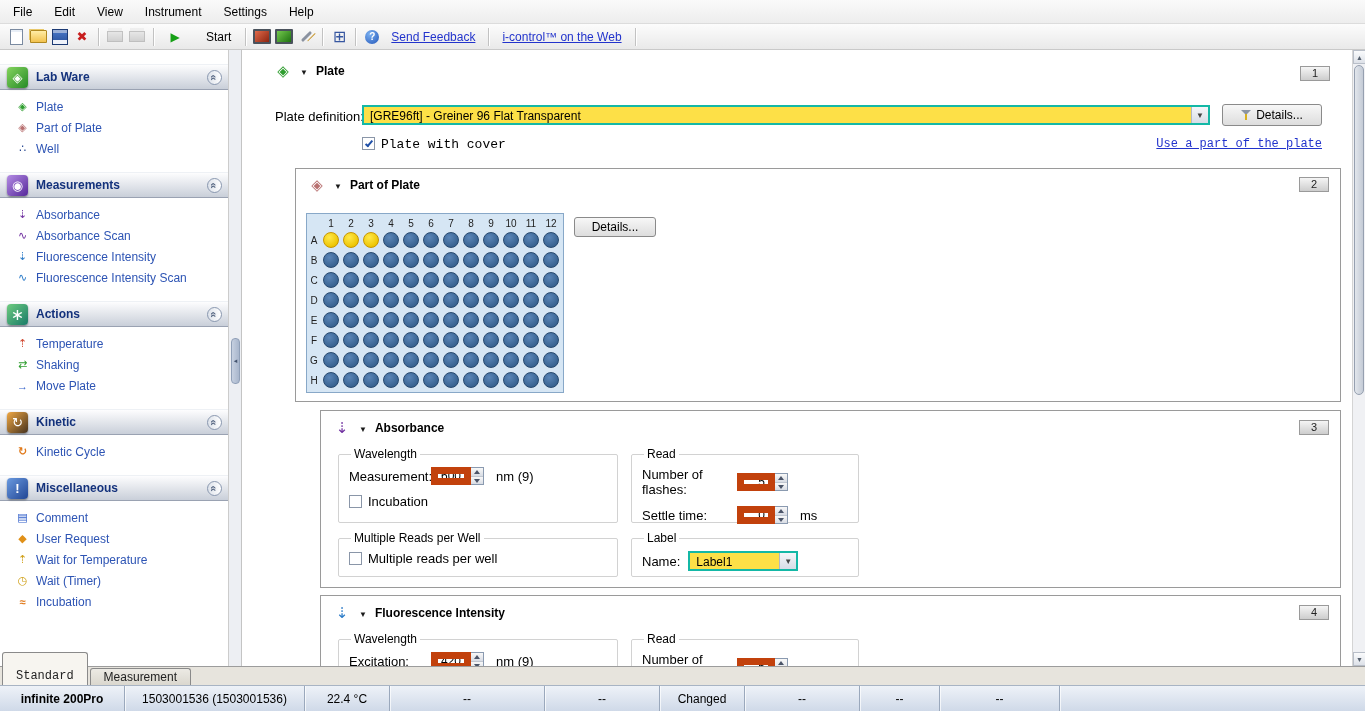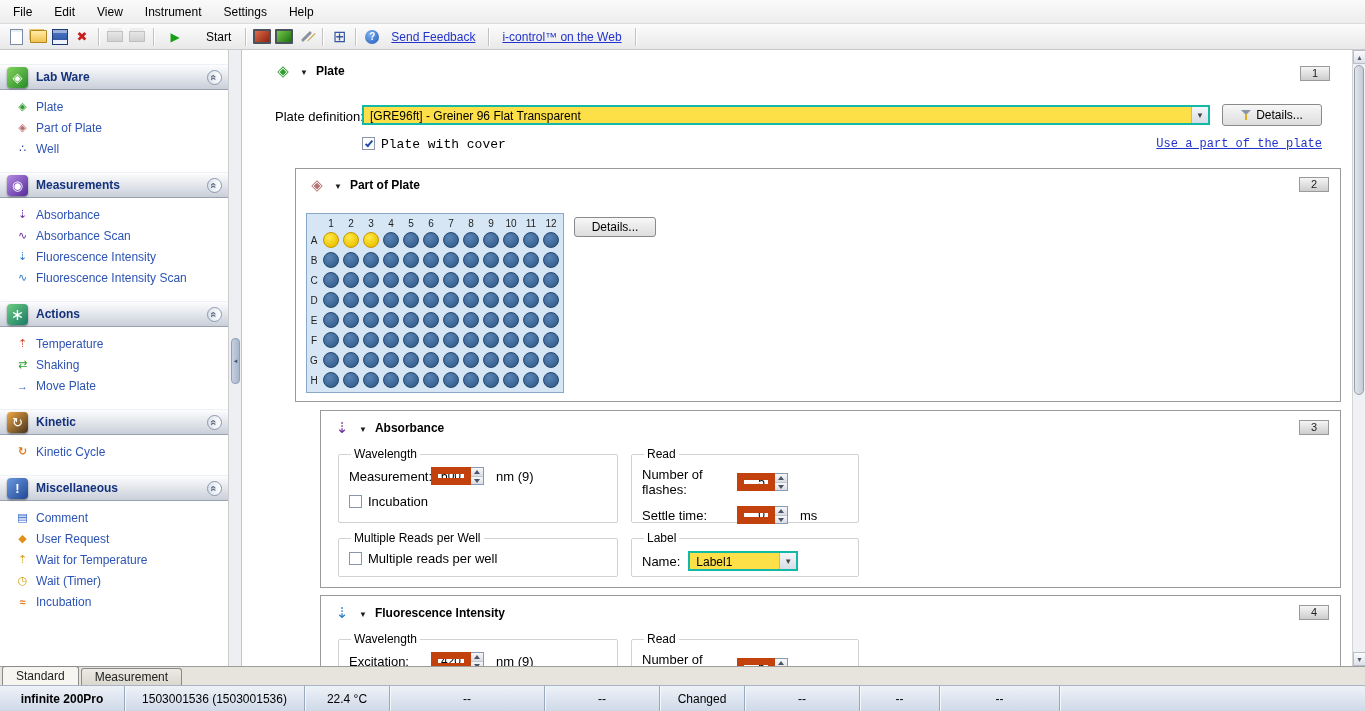--- a/index.html
+++ b/index.html
@@ -153,21 +153,21 @@
   
   .scrollbar { position:absolute; right:0; top:0; width:13px; height:100%; background:#f0f1f4; border-left:1px solid #d4d4d4; }
   .sb-arrow { position:absolute; left:0; width:13px; height:14px; display:flex; align-items:center; justify-content:center; font-size:7px; color:#55606e; background:linear-gradient(#fafbfc,#dde1e8); border:1px solid #b8bec8; cursor:pointer; }
   .sb-arrow.up { top:0; }
   .sb-arrow.down { bottom:0; }
   .sb-thumb { position:absolute; left:1px; top:15px; width:10px; height:330px; background:linear-gradient(90deg,#e2e6ec,#c4cbd6); border:1px solid #96a0b0; border-radius:5px; cursor:pointer; }
 
   
   .tabbar { position:absolute; left:0; top:666px; width:100%; height:19px; background:#e7e4dd; border-top:1px solid #9c9c9c; display:flex; align-items:flex-end; padding-left:2px; }
   .tab { padding:1px 13px 2px 13px; font-size:12px; border:1px solid #8a8a8a; border-bottom:none; background:linear-gradient(#eceae4,#d9d6cd); margin-right:2px; border-radius:3px 3px 0 0; cursor:pointer; position:relative; top:1px; color:#222; }
-  .tab.active { background:#f7f5f0; top:0; padding-top:2px; z-index:2; }
+  .tab.active { background:#f7f5f0; top:0; padding-top:16px; z-index:2;font-family:Liberation Mono, monospace; }
 
   
   .statusbar { position:absolute; left:0; top:685px; width:100%; height:26px; background:linear-gradient(#eef2f8,#cfd9e8); border-top:1px solid #a8b4c4; display:flex; }
   .st-cell { display:flex; align-items:center; justify-content:center; font-size:12px; border-right:1px solid #9aa8bc; box-shadow:1px 0 0 rgba(255,255,255,.7); white-space:nowrap; overflow:hidden; }
   .st-cell.st0 { width:125px; font-weight:bold; }
   .st-cell.st1 { width:180px; }
   .st-cell.st2 { width:85px; }
   .st-cell.st3 { width:155px; }
   .st-cell.st4 { width:115px; }
   .st-cell.st5 { width:85px; }

